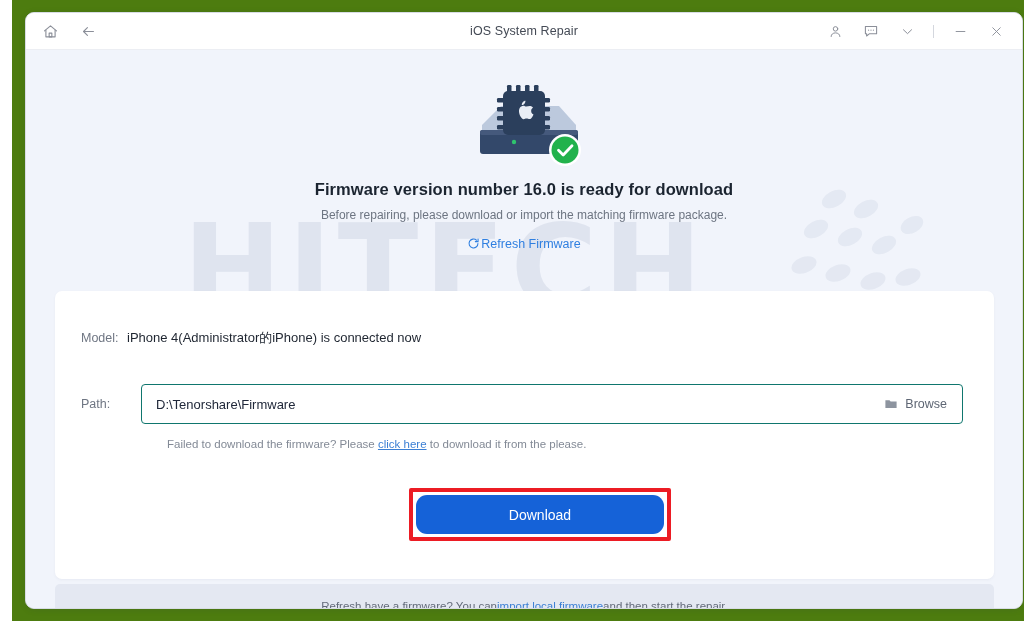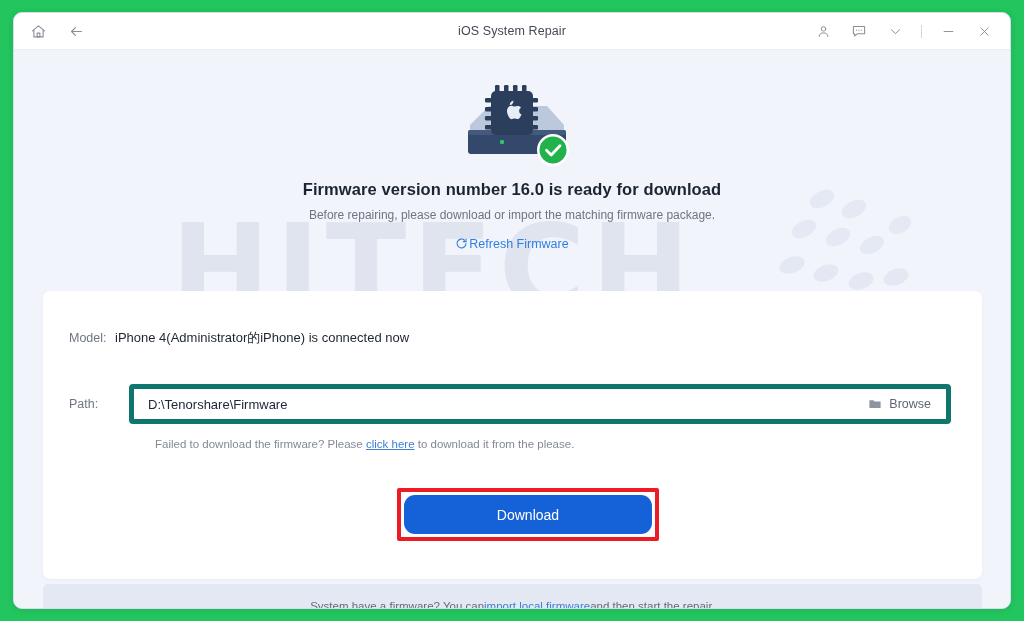--- a/index.html
+++ b/index.html
@@ -9,21 +9,22 @@
     height: 621px;
     overflow: hidden;
     background: #ffffff;
     font-family: "Liberation Sans", "DejaVu Sans", sans-serif;
   }
 
   
   .desktop {
     position: absolute;
     inset: 0;
-    background: #22c55e;
+    background: #4d7c0f;
+    margin-left: 12px;
   }
 
   
   .app-window {
     position: absolute;
     left: 13px;
     top: 12px;
     width: 998px;
     height: 597px;
     background: #f1f4fb;
@@ -208,21 +209,21 @@
   }
 
   .row-path { left: 0; top: 93px; right: 0; }
 
   .path-input {
     position: relative;
     margin-left: 14px;
     width: 822px;
     height: 40px;
     background: #ffffff;
-    border: 5px solid #0f766e;
+    border: 1px solid #0f766e;
     border-radius: 4px;
     display: flex;
     align-items: center;
   }
   .path-value {
     padding-left: 14px;
     font-size: 13px;
     color: #20283a;
     flex: 1;
     white-space: nowrap;
@@ -472,20 +473,20 @@
 
         <div class="fail-note">
           <span>Failed to download the firmware? Please </span><a>click here</a><span> to download it from the please.</span>
         </div>
 
         <div class="dl-highlight"></div>
         <button class="dl-button">Download</button>
       </div>
 
       <div class="footer">
-        <span>System have a firmware? You can </span>
+        <span>Refresh have a firmware? You can </span>
           <a>import local firmware</a>
           <span> and then start the repair.</span>
       </div>
 
     </div>
   </div>
 </div>
 
 </body></html>

